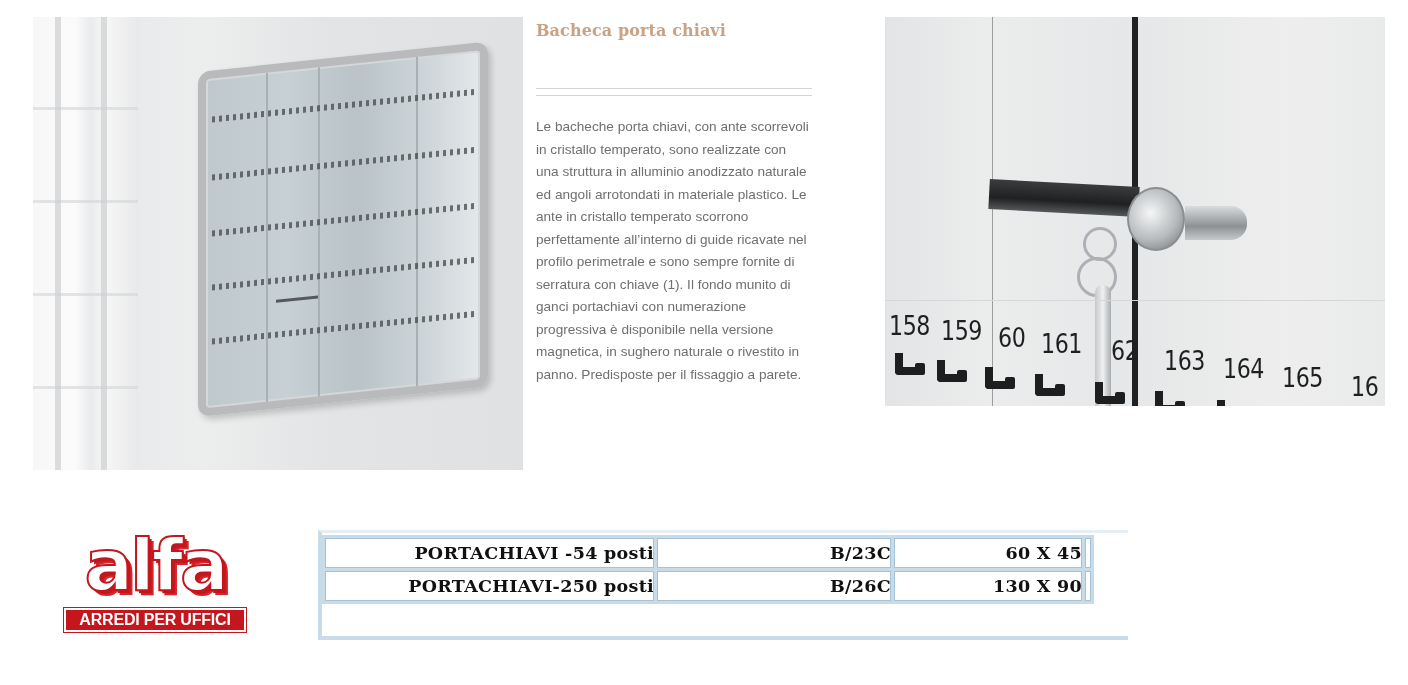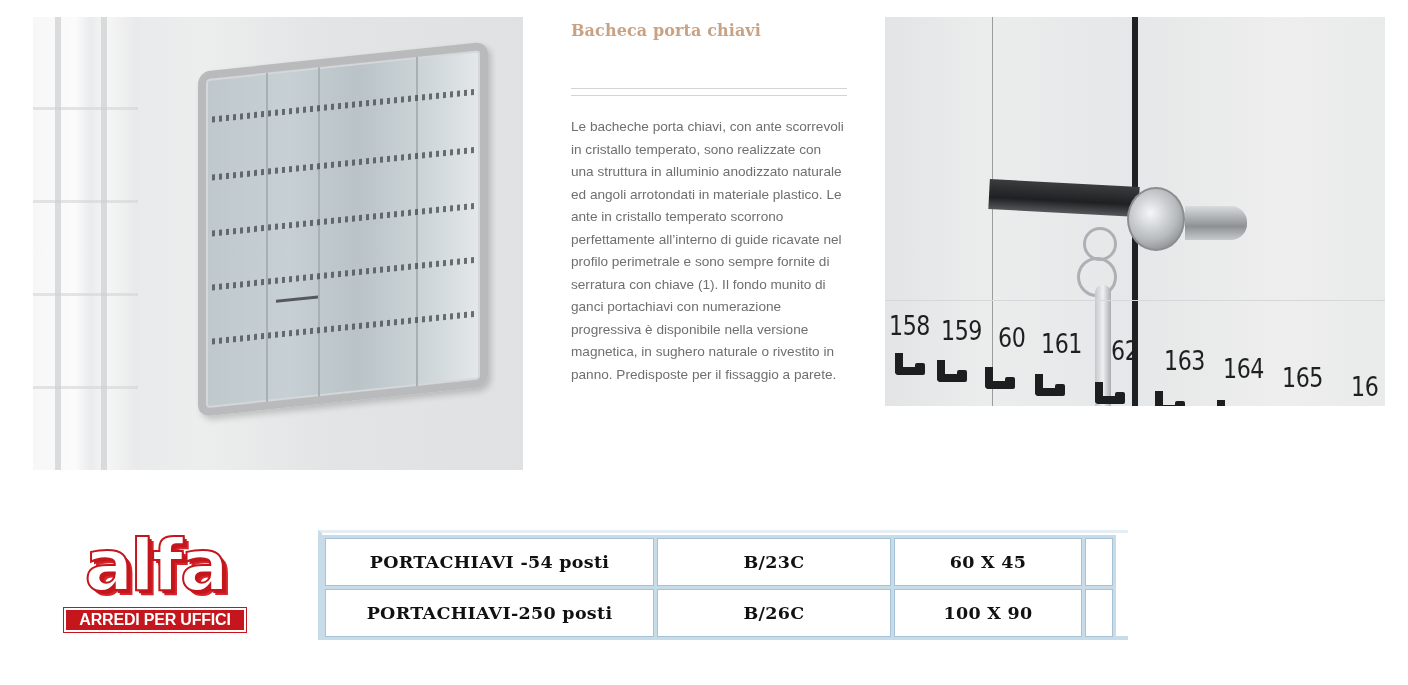--- a/index.html
+++ b/index.html
@@ -36,21 +36,21 @@
     .board .hook-row {
       position: absolute; left: 6px; right: 6px; height: 6px;
       background: repeating-linear-gradient(90deg, #4b4f52 0 3px, transparent 3px 7px);
       opacity: .8;
     }
     .board .handle {
       position: absolute; left: 70px; top: 228px; width: 42px; height: 3px; background: #55595c;
     }
 
     
-    .text-col { position: absolute; left: 571px; top: 17px; width: 276px; }
+    .text-col { position: absolute; left: 536px; top: 17px; width: 276px; }
     .title {
       font-family: "DejaVu Serif", serif; font-size: 16px; color: #c9a283;
       letter-spacing: 0.1px; line-height: 26px; margin-top: 1px;
     }
     .rule { position: absolute; left: 0; width: 276px; height: 1px; background: #d4d4d4; }
     .rule.r1 { top: 71px; }
     .rule.r2 { top: 78px; }
     .description {
       position: absolute; top: 99px; left: 0; width: 276px;
       font-family: "Liberation Sans", sans-serif; font-size: 13.6px; line-height: 22.5px;
@@ -125,22 +125,22 @@
       border-bottom: 4px solid #c8dbe9;
     }
     .spec-table table {
       border-collapse: separate; border-spacing: 3px 3px;
       background: #c8dbe9;
       position: absolute; left: 0; top: 2px;
     }
     .spec-table td {
       background: #ffffff; height: 30px;
       font-family: "DejaVu Serif", "Liberation Serif", serif; font-weight: bold;
-      font-size: 17.5px; color: #111111; text-align: center; letter-spacing: 0.3px;
-      padding: 14px; white-space: nowrap;
+      font-size: 17.5px; color: #111111; text-align: right; letter-spacing: 0.3px;
+      padding: 0; white-space: nowrap;
       outline: 1px solid #a7c2d7; outline-offset: -1px;
     }
     .spec-table td.c1 { width: 329px; }
     .spec-table td.c2 { width: 234px; }
     .spec-table td.c3 { width: 188px; }
     .spec-table td.c4 { width: 6px; background: #ffffff; }
   </style>
 </head>
 <body>
 
@@ -210,18 +210,18 @@
     <tbody>
       <tr>
         <td class="c1">PORTACHIAVI -54 posti</td>
         <td class="c2">B/23C</td>
         <td class="c3">60 X 45</td>
         <td class="c4"></td>
       </tr>
       <tr>
         <td class="c1">PORTACHIAVI-250 posti</td>
         <td class="c2">B/26C</td>
-        <td class="c3">100 X 90</td>
+        <td class="c3">130 X 90</td>
         <td class="c4"></td>
       </tr>
     </tbody>
   </table>
 </div>
 
 </body></html>

